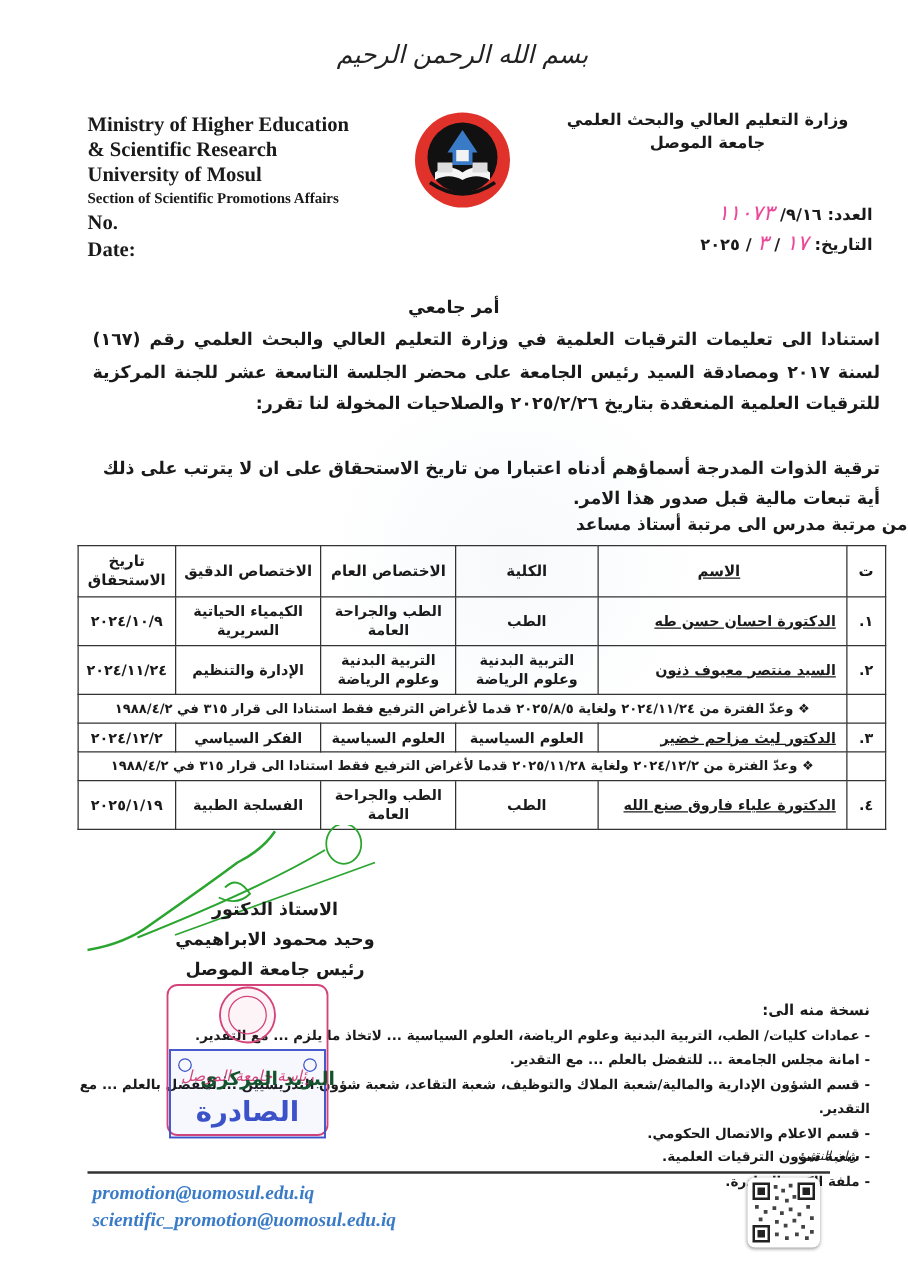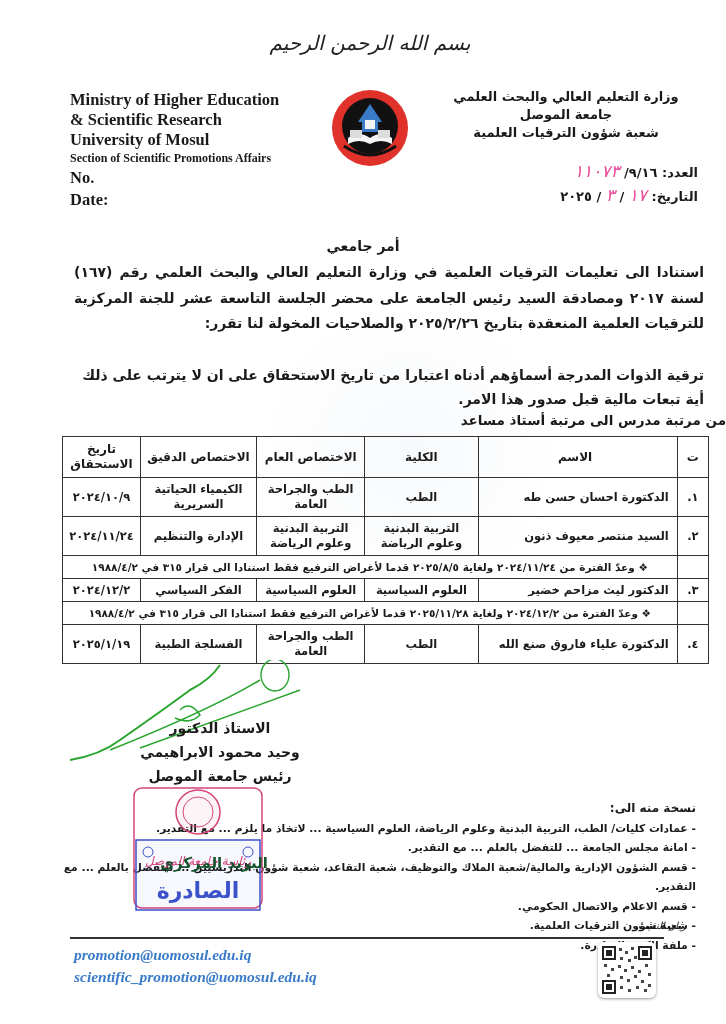--- a/index.html
+++ b/index.html
@@ -26,21 +26,21 @@
   #decision { left: 74px; width: 630px; top: 363px; font-weight: bold; font-size: 14px; line-height: 24px; }
   #from-to { left: 0; right: 0; top: 412px; font-weight: bold; font-size: 13.5px; }
 
   #promo-table { position: absolute; left: 62px; top: 436px; width: 647px; border-collapse: collapse; font-family: "DejaVu Sans", sans-serif; direction: rtl; font-size: 11.5px; font-weight: bold; }
   #promo-table td, #promo-table th { border: 1px solid #333; text-align: center; padding: 1px 3px; line-height: 15px; }
   #promo-table th { height: 38px; font-size: 12px; }
   #promo-table td { height: 36px; }
   #promo-table tr.note td { height: 20px; font-size: 10.5px; }
   #promo-table tr.short td { height: 20px; margin-top: 33px; }
   .c-no { width: 24px; }
-  .c-name { width: 185px; text-align: right !important; padding-right: 8px !important; }
+  .c-name { width: 185px; text-align: right !important; padding-right: 8px !important; text-decoration: underline; }
   .c-col { width: 105px; }
   .c-gen { width: 100px; }
   .c-spec { width: 108px; }
   .c-date { width: 70px; }
 
   #signatory { left: 110px; top: 716px; width: 220px; text-align: center; font-weight: bold; font-size: 14px; line-height: 24px; }
   #signature { left: 60px; top: 660px; width: 260px; height: 110px; }
 
   #stamps { left: 128px; top: 784px; width: 140px; height: 130px; }
 
@@ -80,21 +80,20 @@
     <path d="M18 50 Q29 42 40 50 Q51 42 62 50 L62 56 Q51 50 40 56 Q29 50 18 56 Z" fill="#f5f5f5"></path>
     <rect x="20" y="42" width="12" height="8" fill="#ddd"></rect>
     <rect x="48" y="42" width="12" height="8" fill="#ddd"></rect>
     <path d="M14 58 Q40 76 66 58" stroke="#111" stroke-width="3" fill="none"></path>
   </svg>
 </div>
 
 <div class="abs ar" id="ar-header">
   <div>وزارة التعليم العالي والبحث العلمي</div>
   <div>جامعة الموصل</div>
-  <div>شعبة شؤون الترقيات العلمية</div>
 </div>
 
 <div class="abs ar" id="ref-block">
   <div>
     <span>العدد:</span>
     <span>٩/١٦/</span>
     <span class="hand">١١٠٧٣</span>
   </div>
   <div>
     <span>التاريخ:</span>

